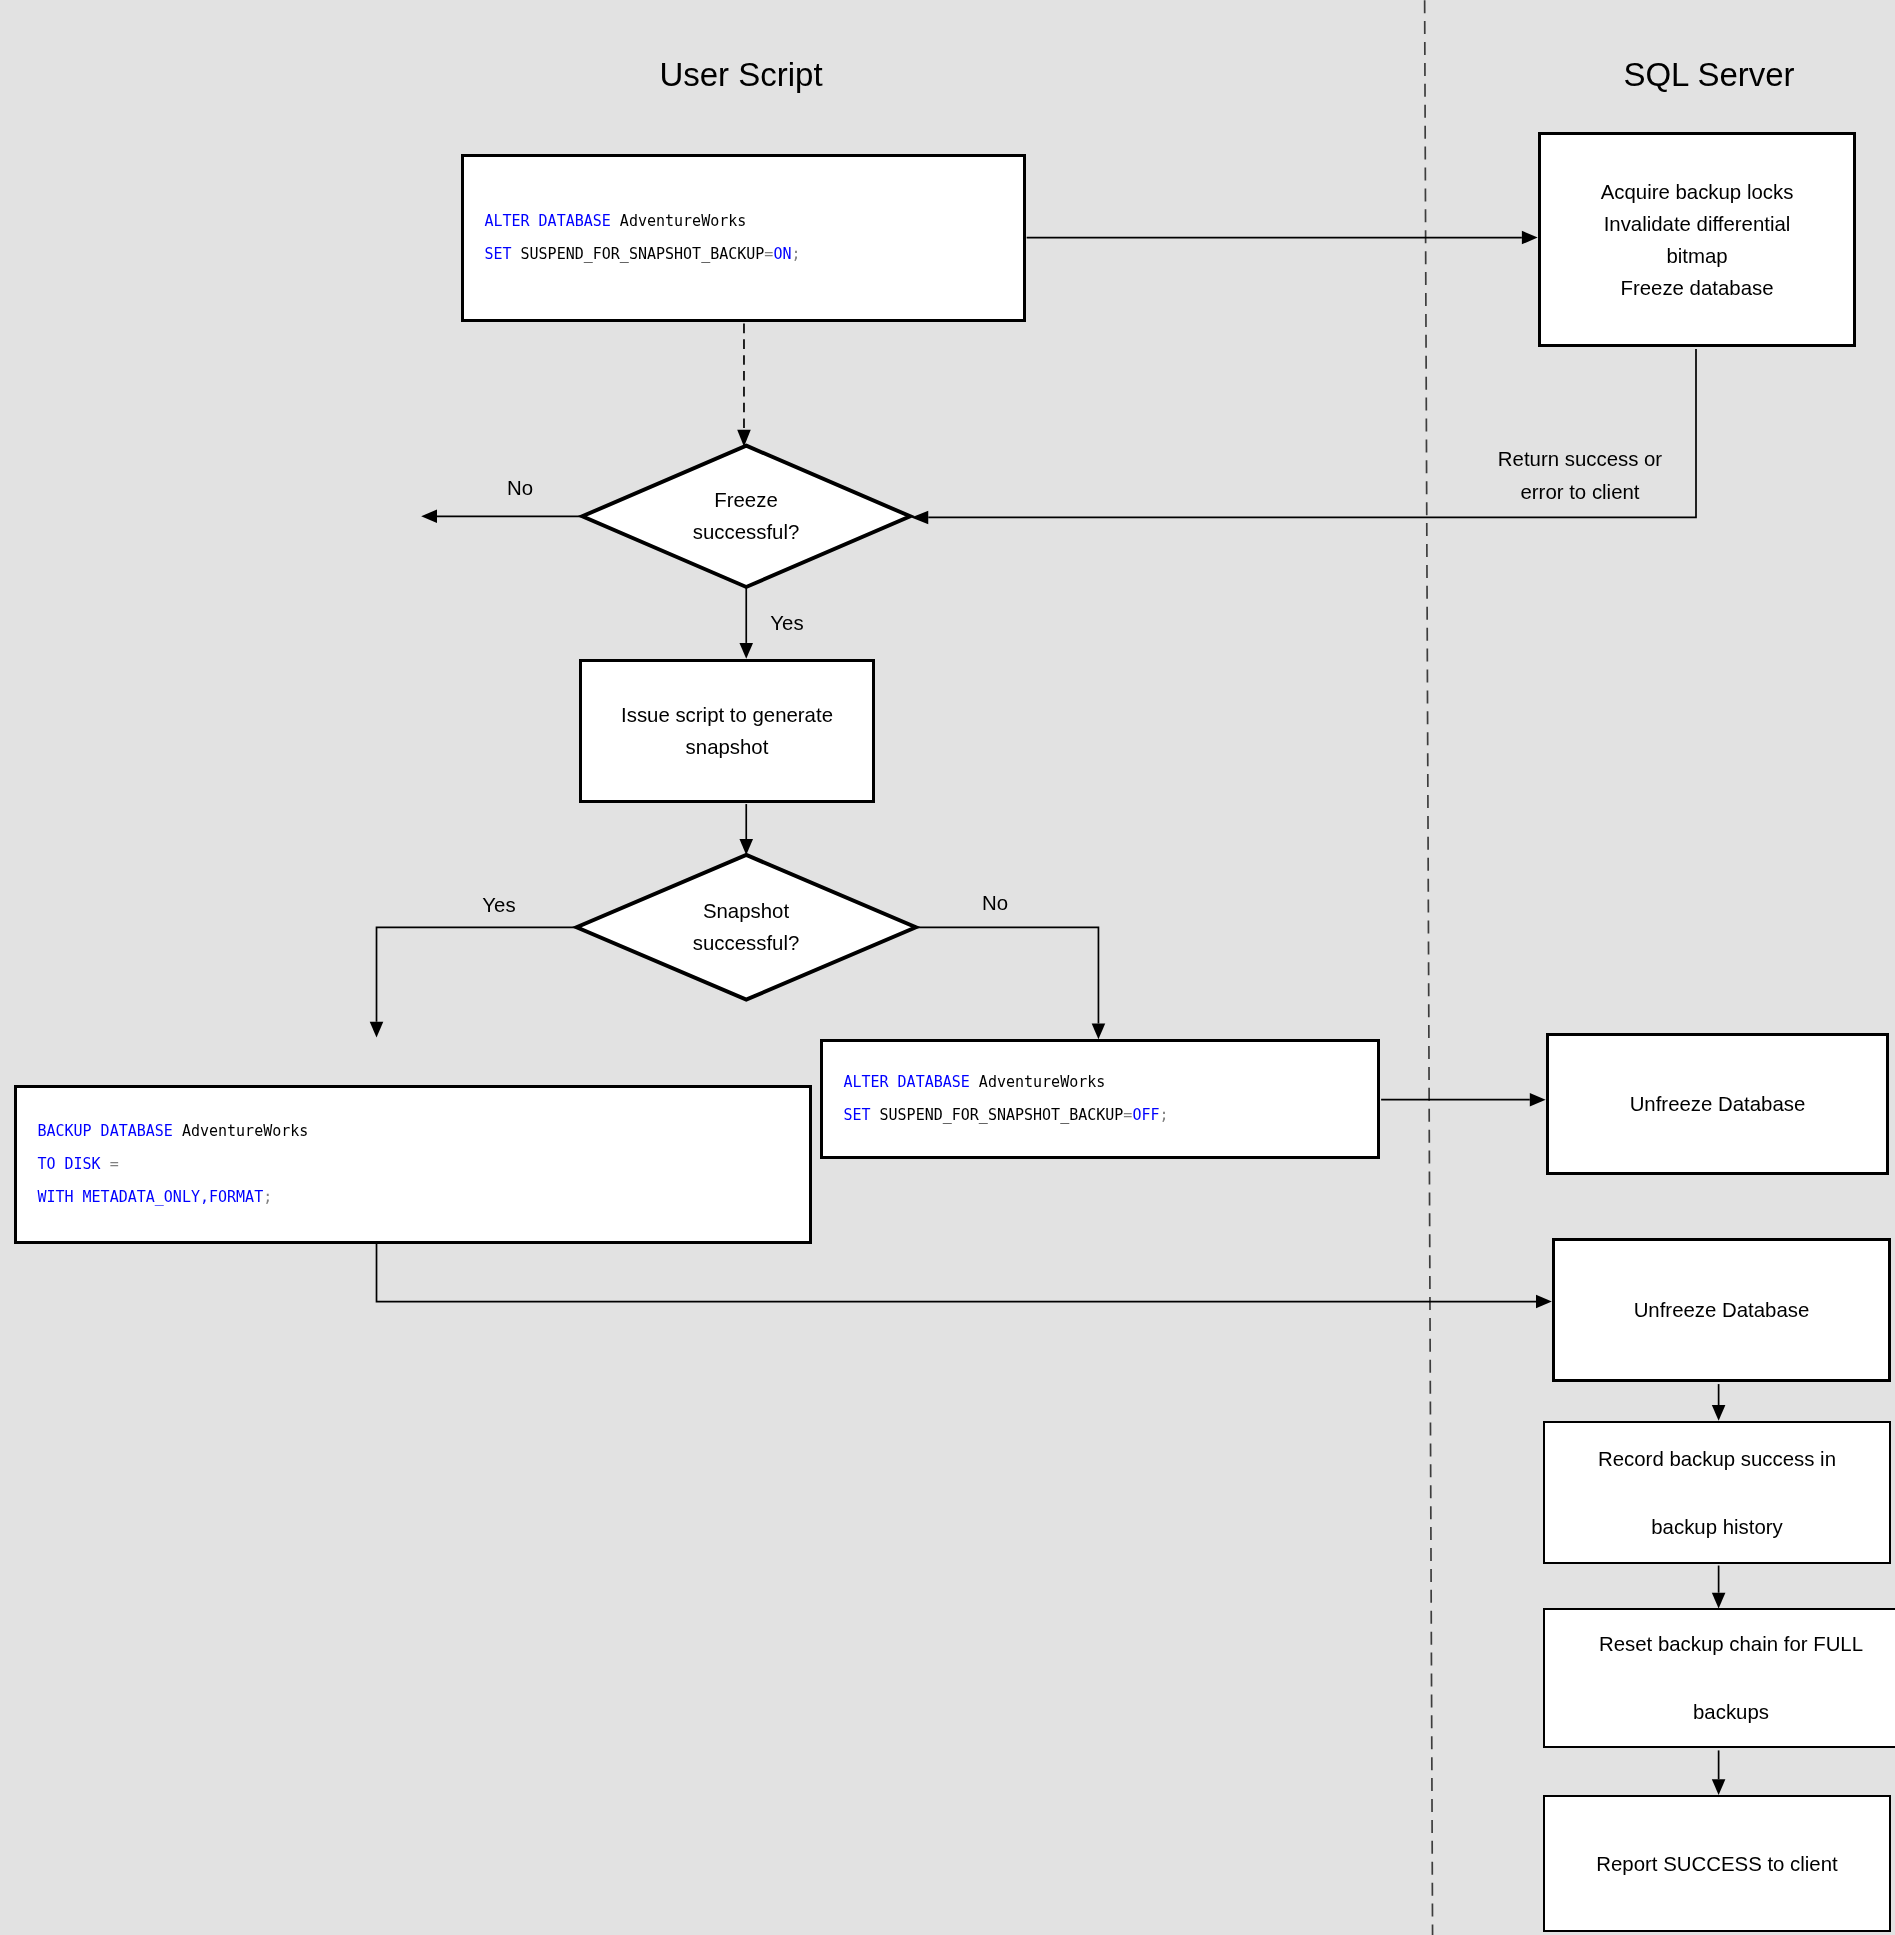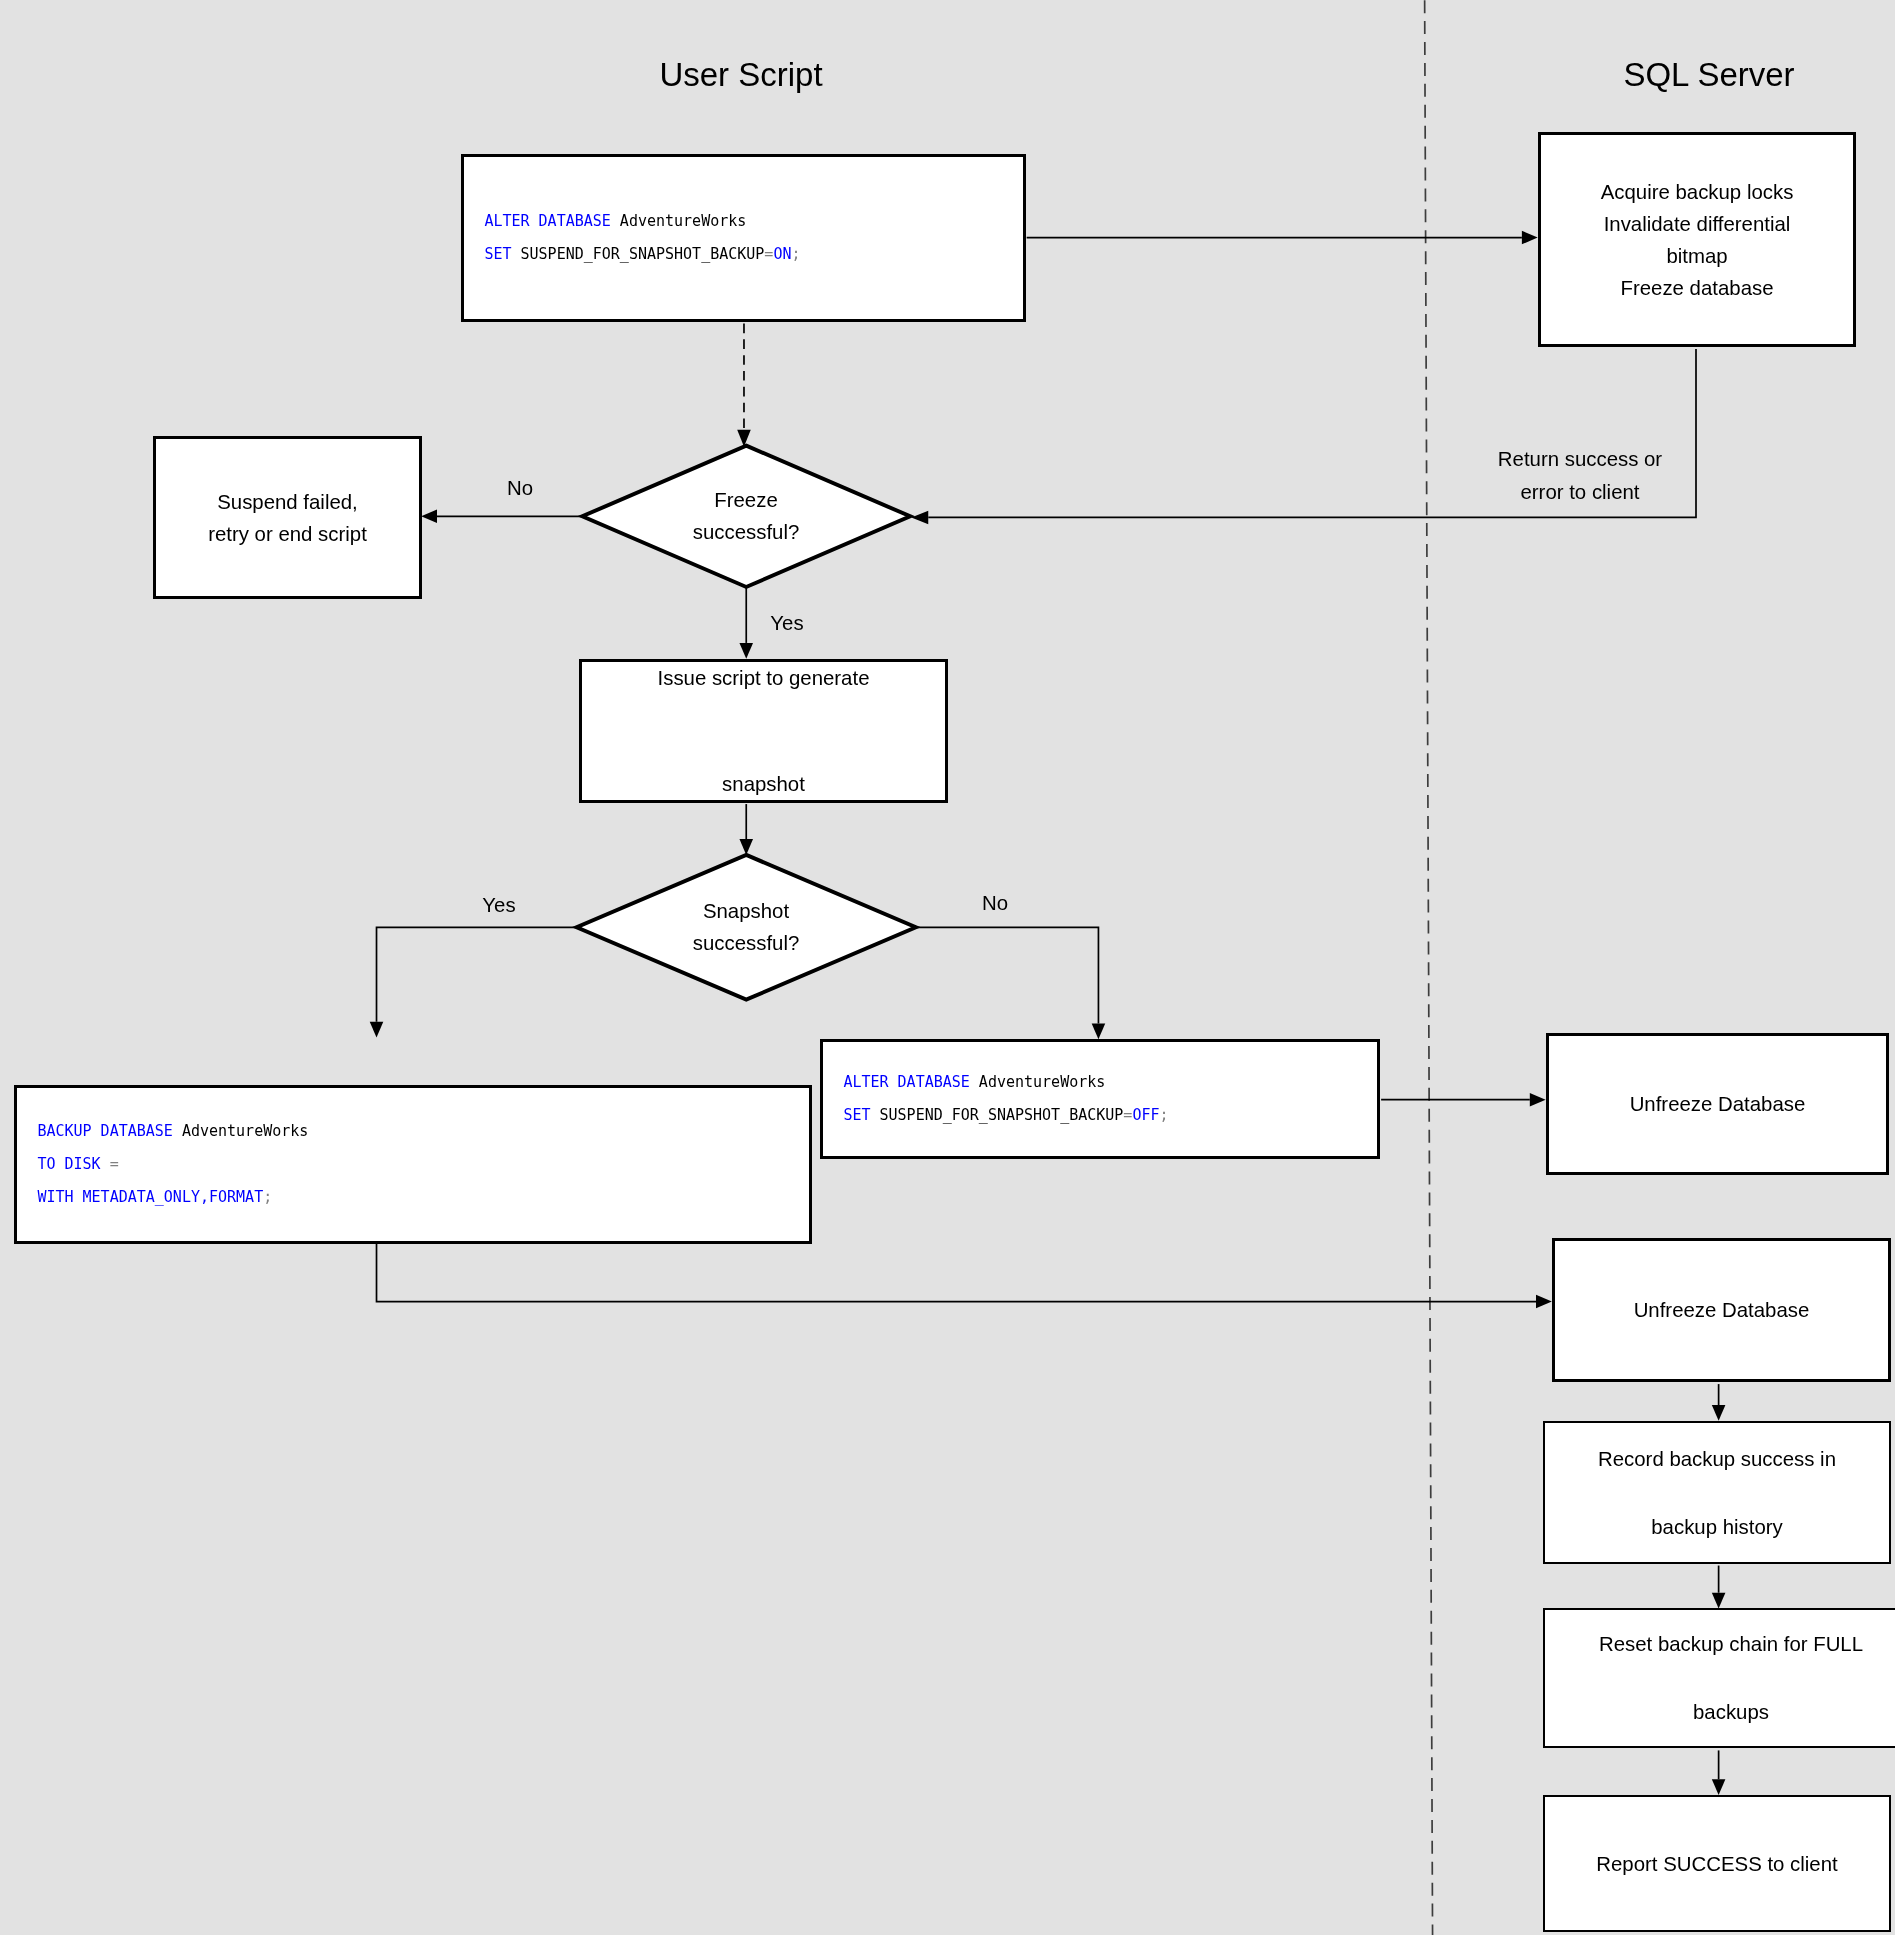--- a/index.html
+++ b/index.html
@@ -146,26 +146,22 @@
     <div>error to client</div>
   </div>
 
   <div class="dtext" style="left:746px;top:516px;">
     <div>Freeze</div>
     <div>successful?</div>
   </div>
   <div class="elabel" style="left:520px;top:488px;">No</div>
   <div class="elabel" style="left:787px;top:623px;">Yes</div>
 
-  <div class="box center" style="left:153px;top:436px;width:269px;height:163px;">
-    <div class="tline">Suspend failed,</div>
-    <div class="tline">retry or end script</div>
-  </div>
-
-  <div class="box center" style="left:579px;top:659px;width:369px;height:144px;justify-content:space-between;">
+
+  <div class="box center" style="left:579px;top:659px;width:296px;height:144px;">
     <div class="tline">Issue script to generate</div>
     <div class="tline">snapshot</div>
   </div>
 
   <div class="dtext" style="left:746px;top:927px;">
     <div>Snapshot</div>
     <div>successful?</div>
   </div>
   <div class="elabel" style="left:499px;top:905px;">Yes</div>
   <div class="elabel" style="left:995px;top:903px;">No</div>

